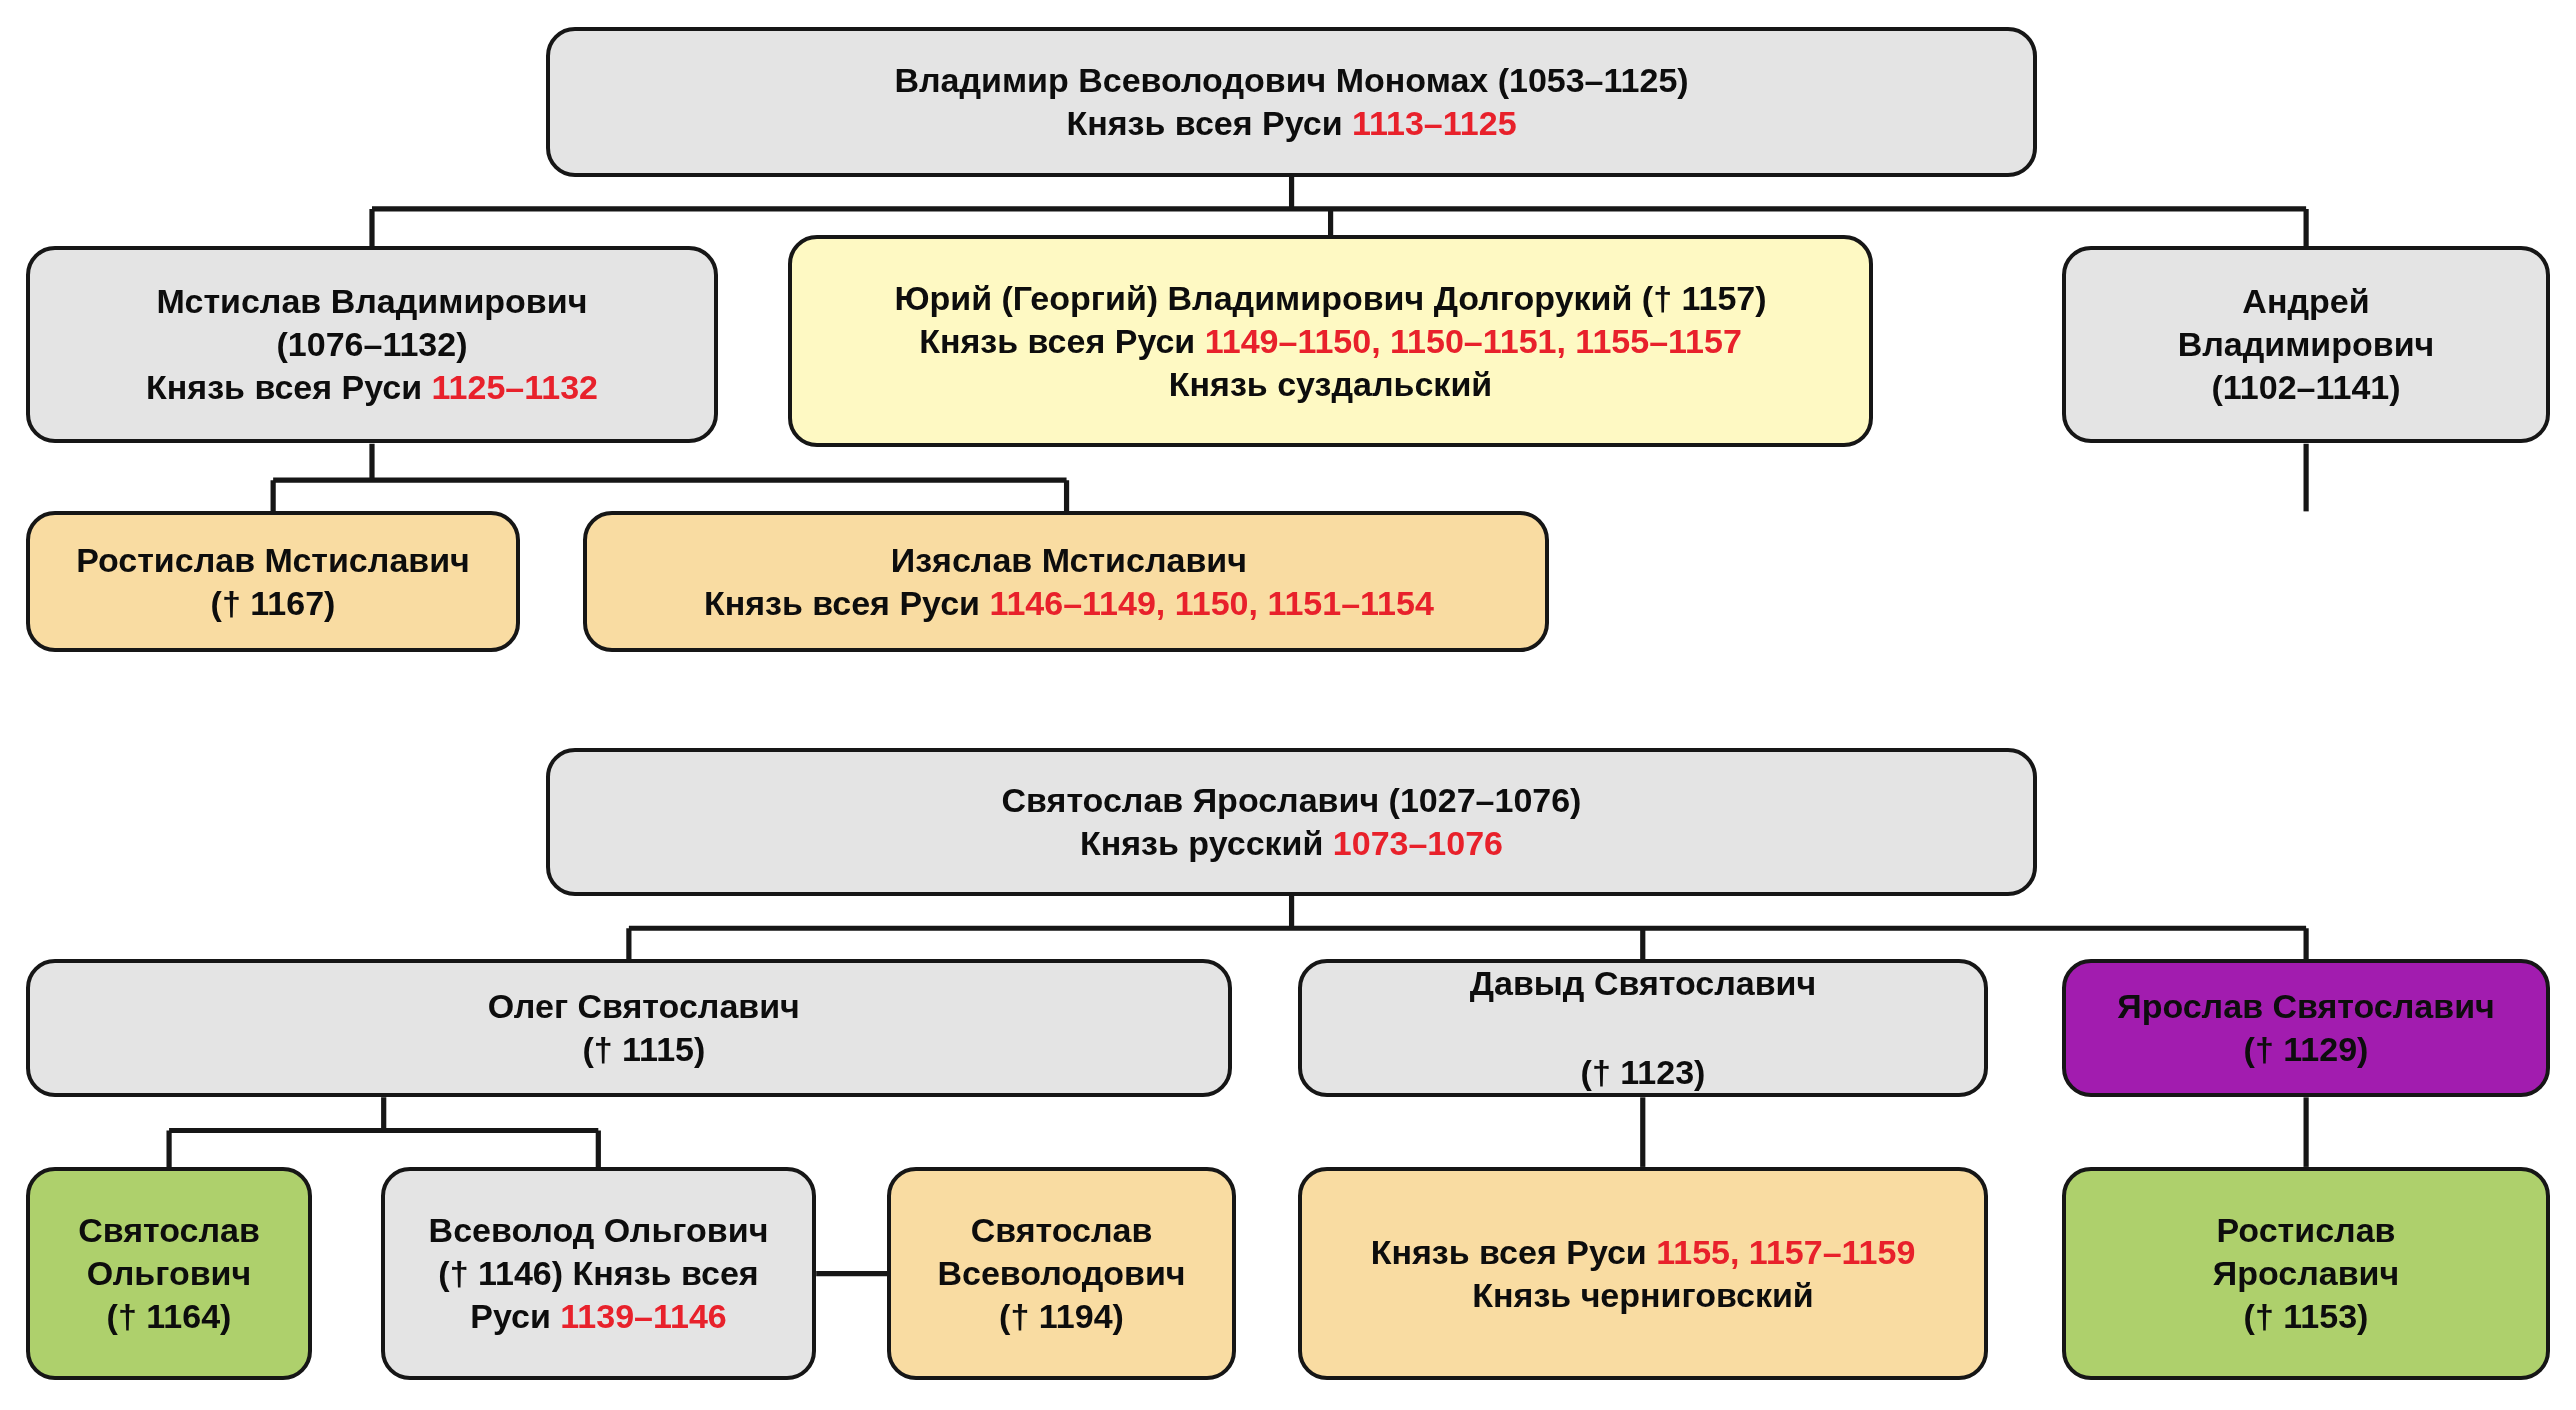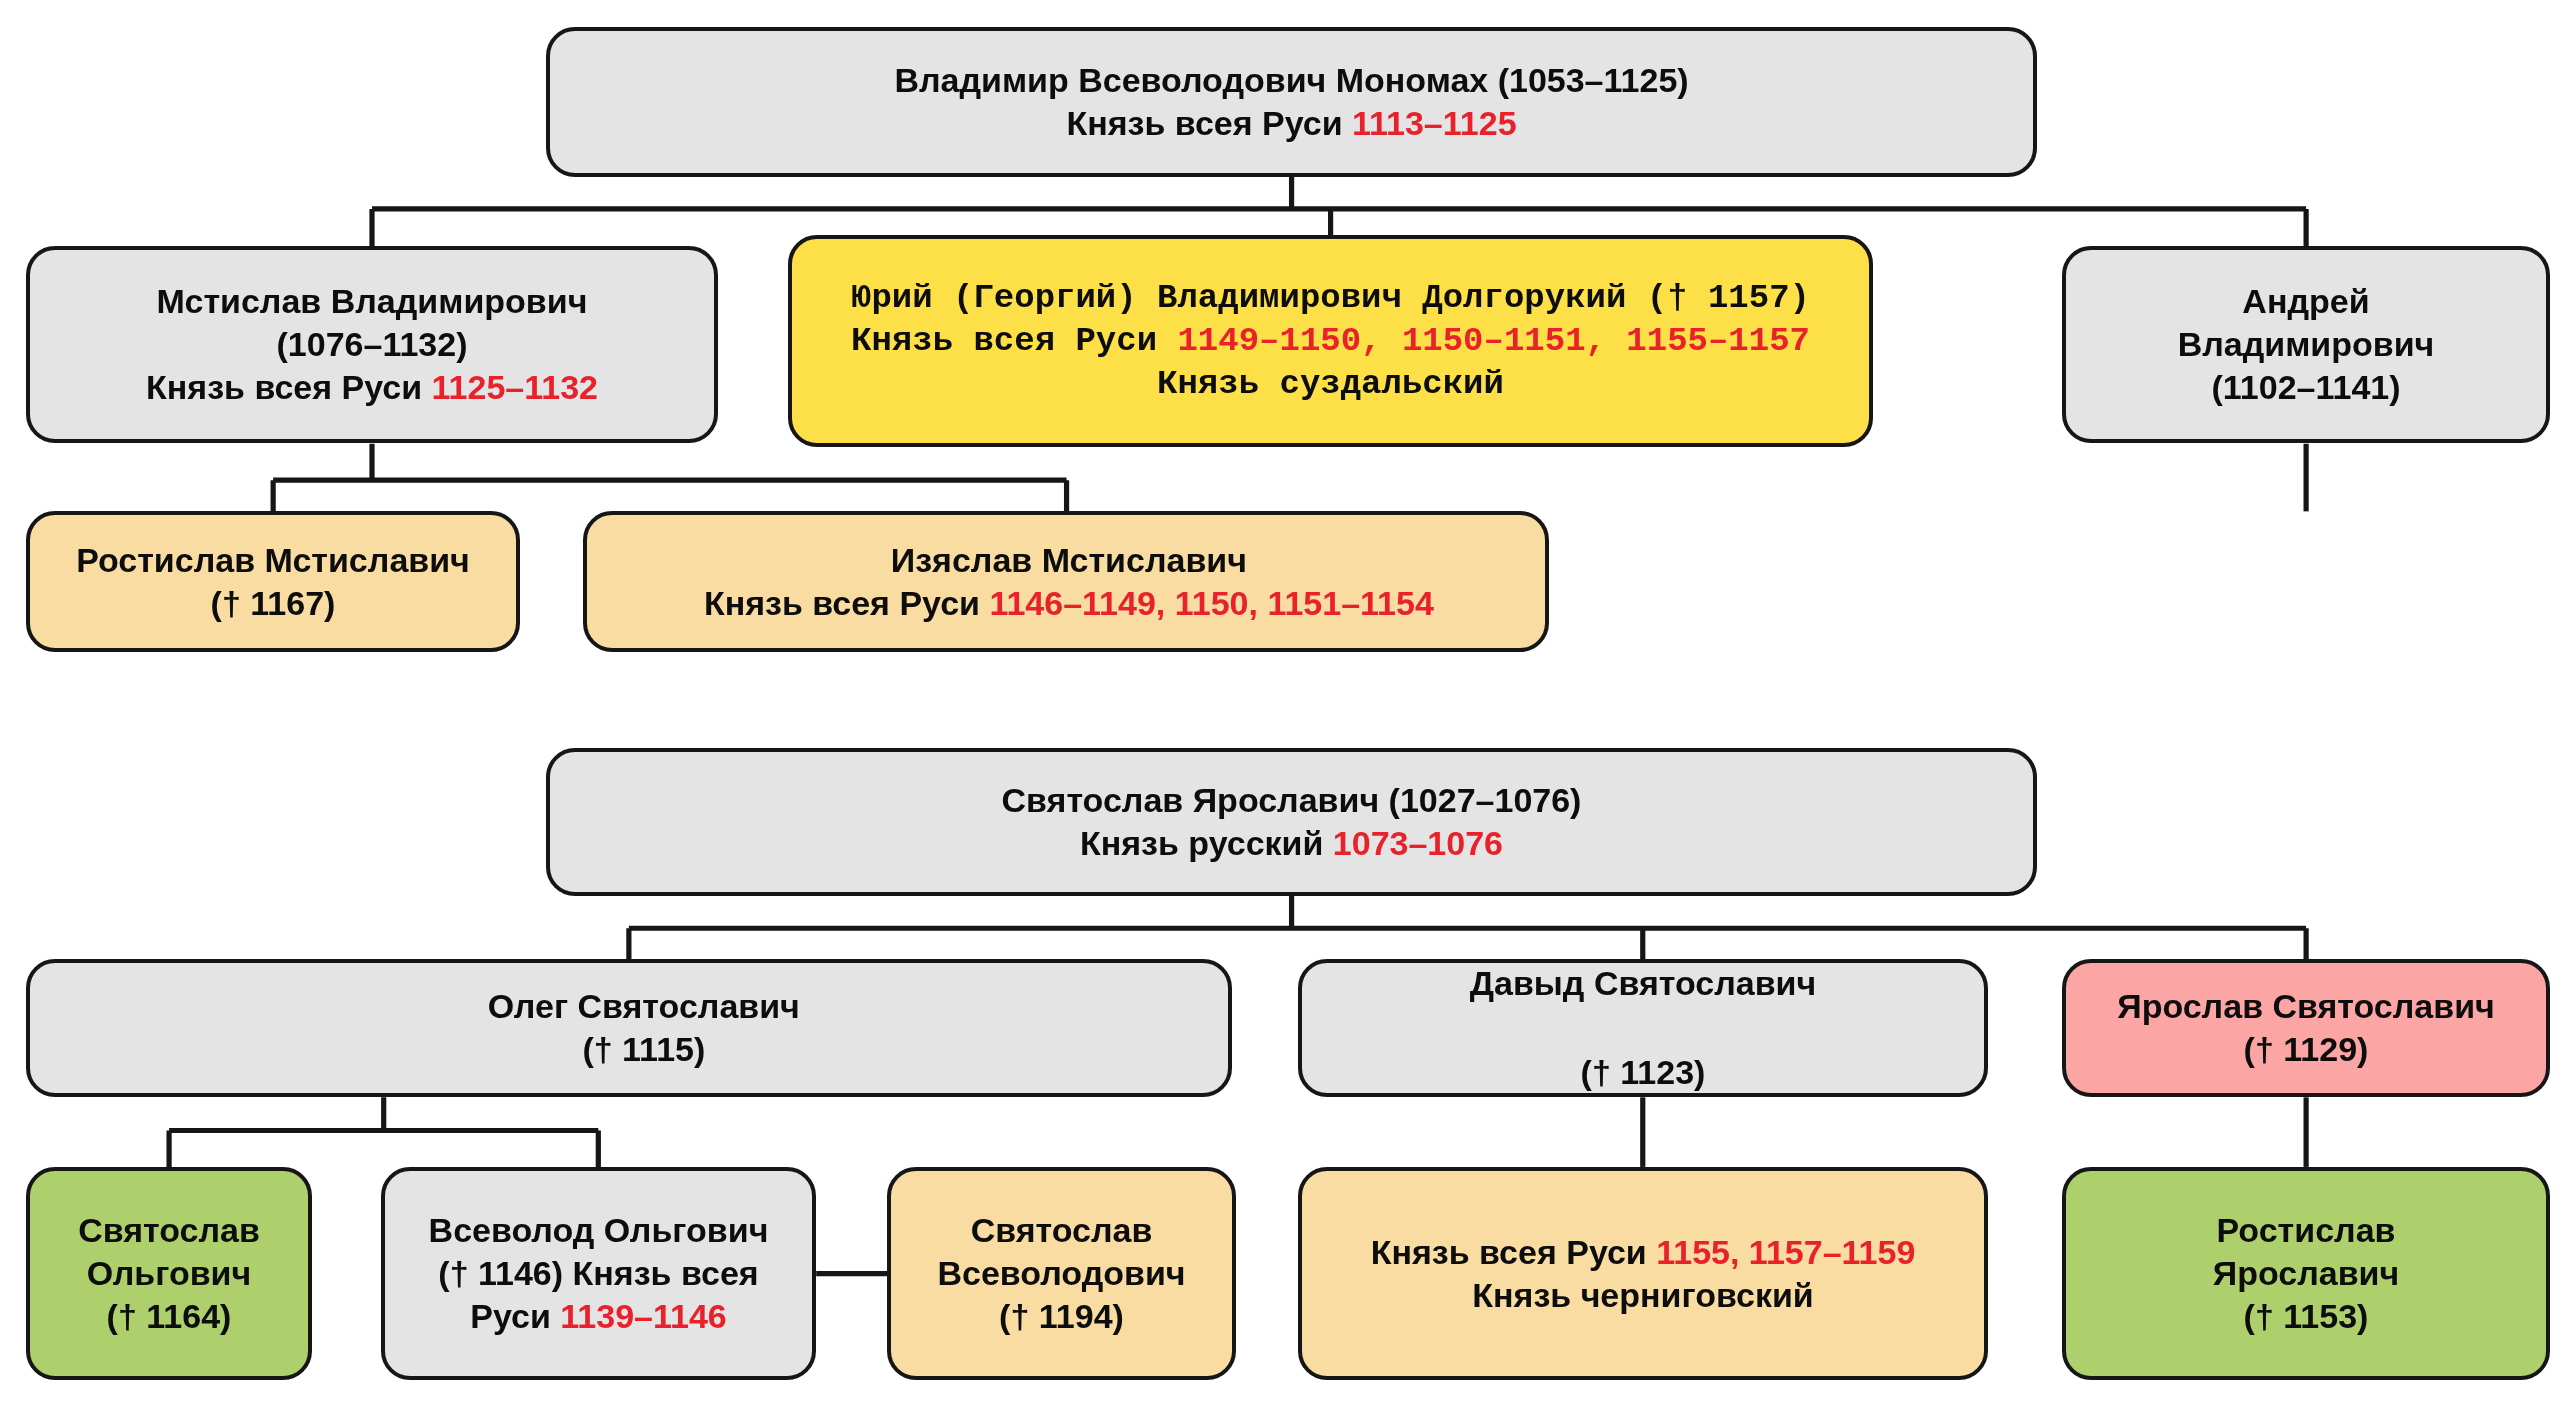--- a/index.html
+++ b/index.html
@@ -72,21 +72,21 @@
     <div class="line"><span>Владимир Всеволодович Мономах (1053–1125)</span></div>
     <div class="line"><span>Князь всея Руси </span><span class="red">1113–1125</span></div>
   </div>
 
   <div class="node" id="n-mstislav" style="background-color: rgb(228, 228, 228);">
     <div class="line"><span>Мстислав Владимирович</span></div>
     <div class="line"><span>(1076–1132)</span></div>
     <div class="line"><span>Князь всея Руси </span><span class="red">1125–1132</span></div>
   </div>
 
-  <div class="node" id="n-yuri" style="background-color: #fde047; font-family: Liberation Mono, monospace;">
+  <div class="node" id="n-yuri" style="background-color: #fef9c3;">
     <div class="line"><span>Юрий (Георгий) Владимирович Долгорукий († 1157)</span></div>
     <div class="line"><span>Князь всея Руси </span><span class="red">1149–1150, 1150–1151, 1155–1157</span></div>
     <div class="line"><span>Князь суздальский</span></div>
   </div>
 
   <div class="node" id="n-andrei" style="background-color: rgb(228, 228, 228);">
     <div class="line"><span>Андрей</span></div>
     <div class="line"><span>Владимирович</span></div>
     <div class="line"><span>(1102–1141)</span></div>
   </div>
@@ -110,21 +110,21 @@
   <div class="node" id="n-oleg" style="background-color: rgb(228, 228, 228);">
     <div class="line"><span>Олег Святославич</span></div>
     <div class="line"><span>(† 1115)</span></div>
   </div>
 
   <div class="node" id="n-davyd" style="background-color: rgb(228, 228, 228); gap: 46px;">
     <div class="line"><span>Давыд Святославич</span></div>
     <div class="line"><span>(† 1123)</span></div>
   </div>
 
-  <div class="node" id="n-yaroslav" style="background-color: #fca5a5;">
+  <div class="node" id="n-yaroslav" style="background-color: #a21caf;">
     <div class="line"><span>Ярослав Святославич</span></div>
     <div class="line"><span>(† 1129)</span></div>
   </div>
 
   <div class="node" id="n-svyatoslav-olg" style="background-color: rgb(174, 208, 108);">
     <div class="line"><span>Святослав</span></div>
     <div class="line"><span>Ольгович</span></div>
     <div class="line"><span>(† 1164)</span></div>
   </div>
 

